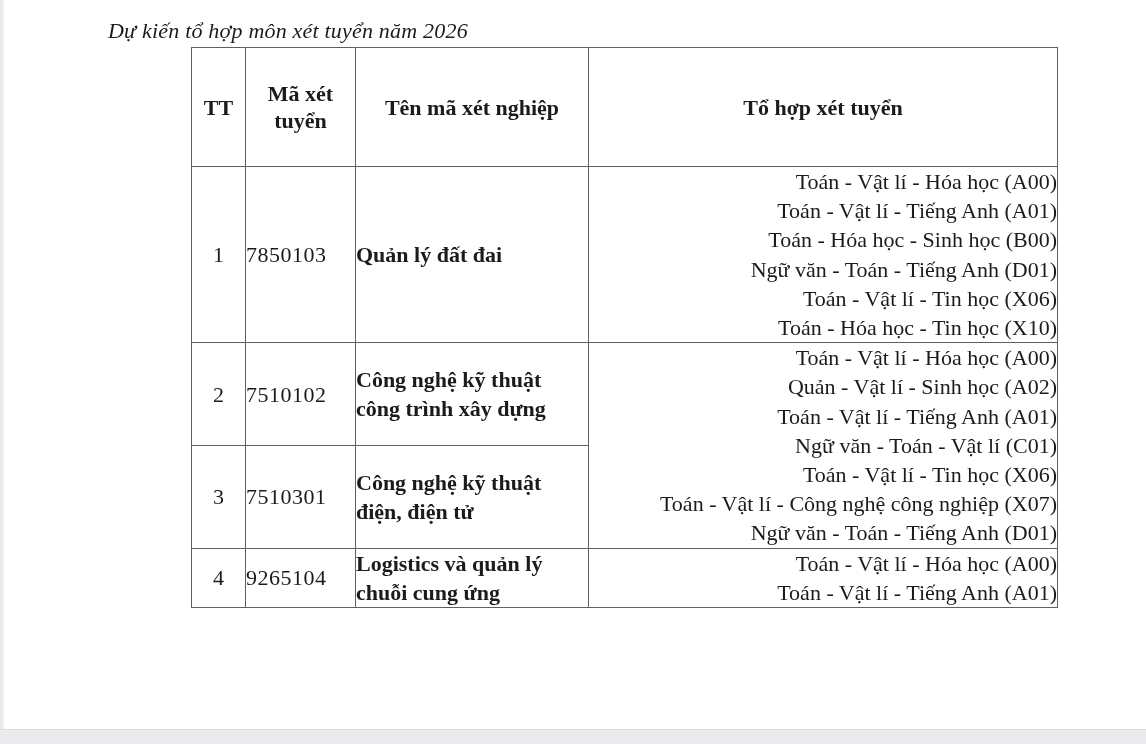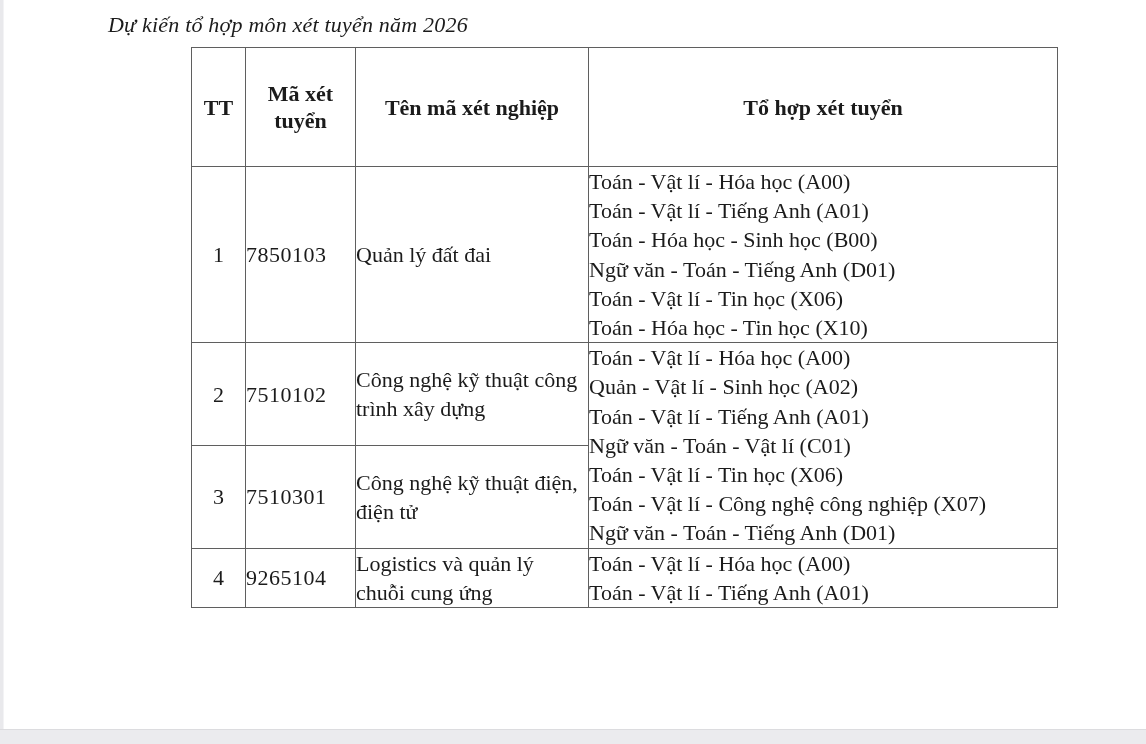--- a/index.html
+++ b/index.html
@@ -11,21 +11,21 @@
   }
   .left-edge{
     position:absolute;left:0;top:0;width:3px;height:730px;
     background:#e9e9ec;border-right:1px solid #f3f3f5;
   }
   .bottom-bar{
     position:absolute;left:0;bottom:0;width:1146px;height:14px;
     background:#ebebee;border-top:1px solid #dcdcdf;
   }
   .doc-title{
-    position:absolute;left:108px;top:12px;
+    position:absolute;left:108px;top:18px;
     font-style:italic;font-size:22px;letter-spacing:.2px;
     white-space:nowrap;
   }
   .tbl-wrap{position:absolute;left:143px;top:47px;}
   table.main{
     border-collapse:collapse;table-layout:fixed;
     width:866px;
     font-size:22px;
     margin-left:48px;
   }
@@ -35,22 +35,22 @@
     vertical-align:middle;
   }
   thead th{
     height:118px;
     font-weight:bold;text-align:center;
     line-height:27px;
     padding:0 8px;
   }
   td.c-tt{ text-align:center; }
   td.c-code{ text-align:left; letter-spacing:.5px; }
-  td.c-name{ text-align:left; padding:2px 6px 2px 9px; line-height:29px; }
-  td.c-combos{ text-align:left; padding:1px 4px 1px 10px; }
+  td.c-name{ text-align:left; padding:2px 6px 2px 9px; line-height:29px;font-weight:bold; }
+  td.c-combos{ text-align:right; padding:1px 4px 1px 10px; }
   td.c-combos div{ line-height:29.2px; white-space:nowrap; }
   tbody tr td{ line-height:29px; }
 </style>
 </head>
 <body>
 
 <div class="left-edge"></div>
 
 <div class="doc-title">Dự kiến tổ hợp môn xét tuyển năm 2026</div>
 

